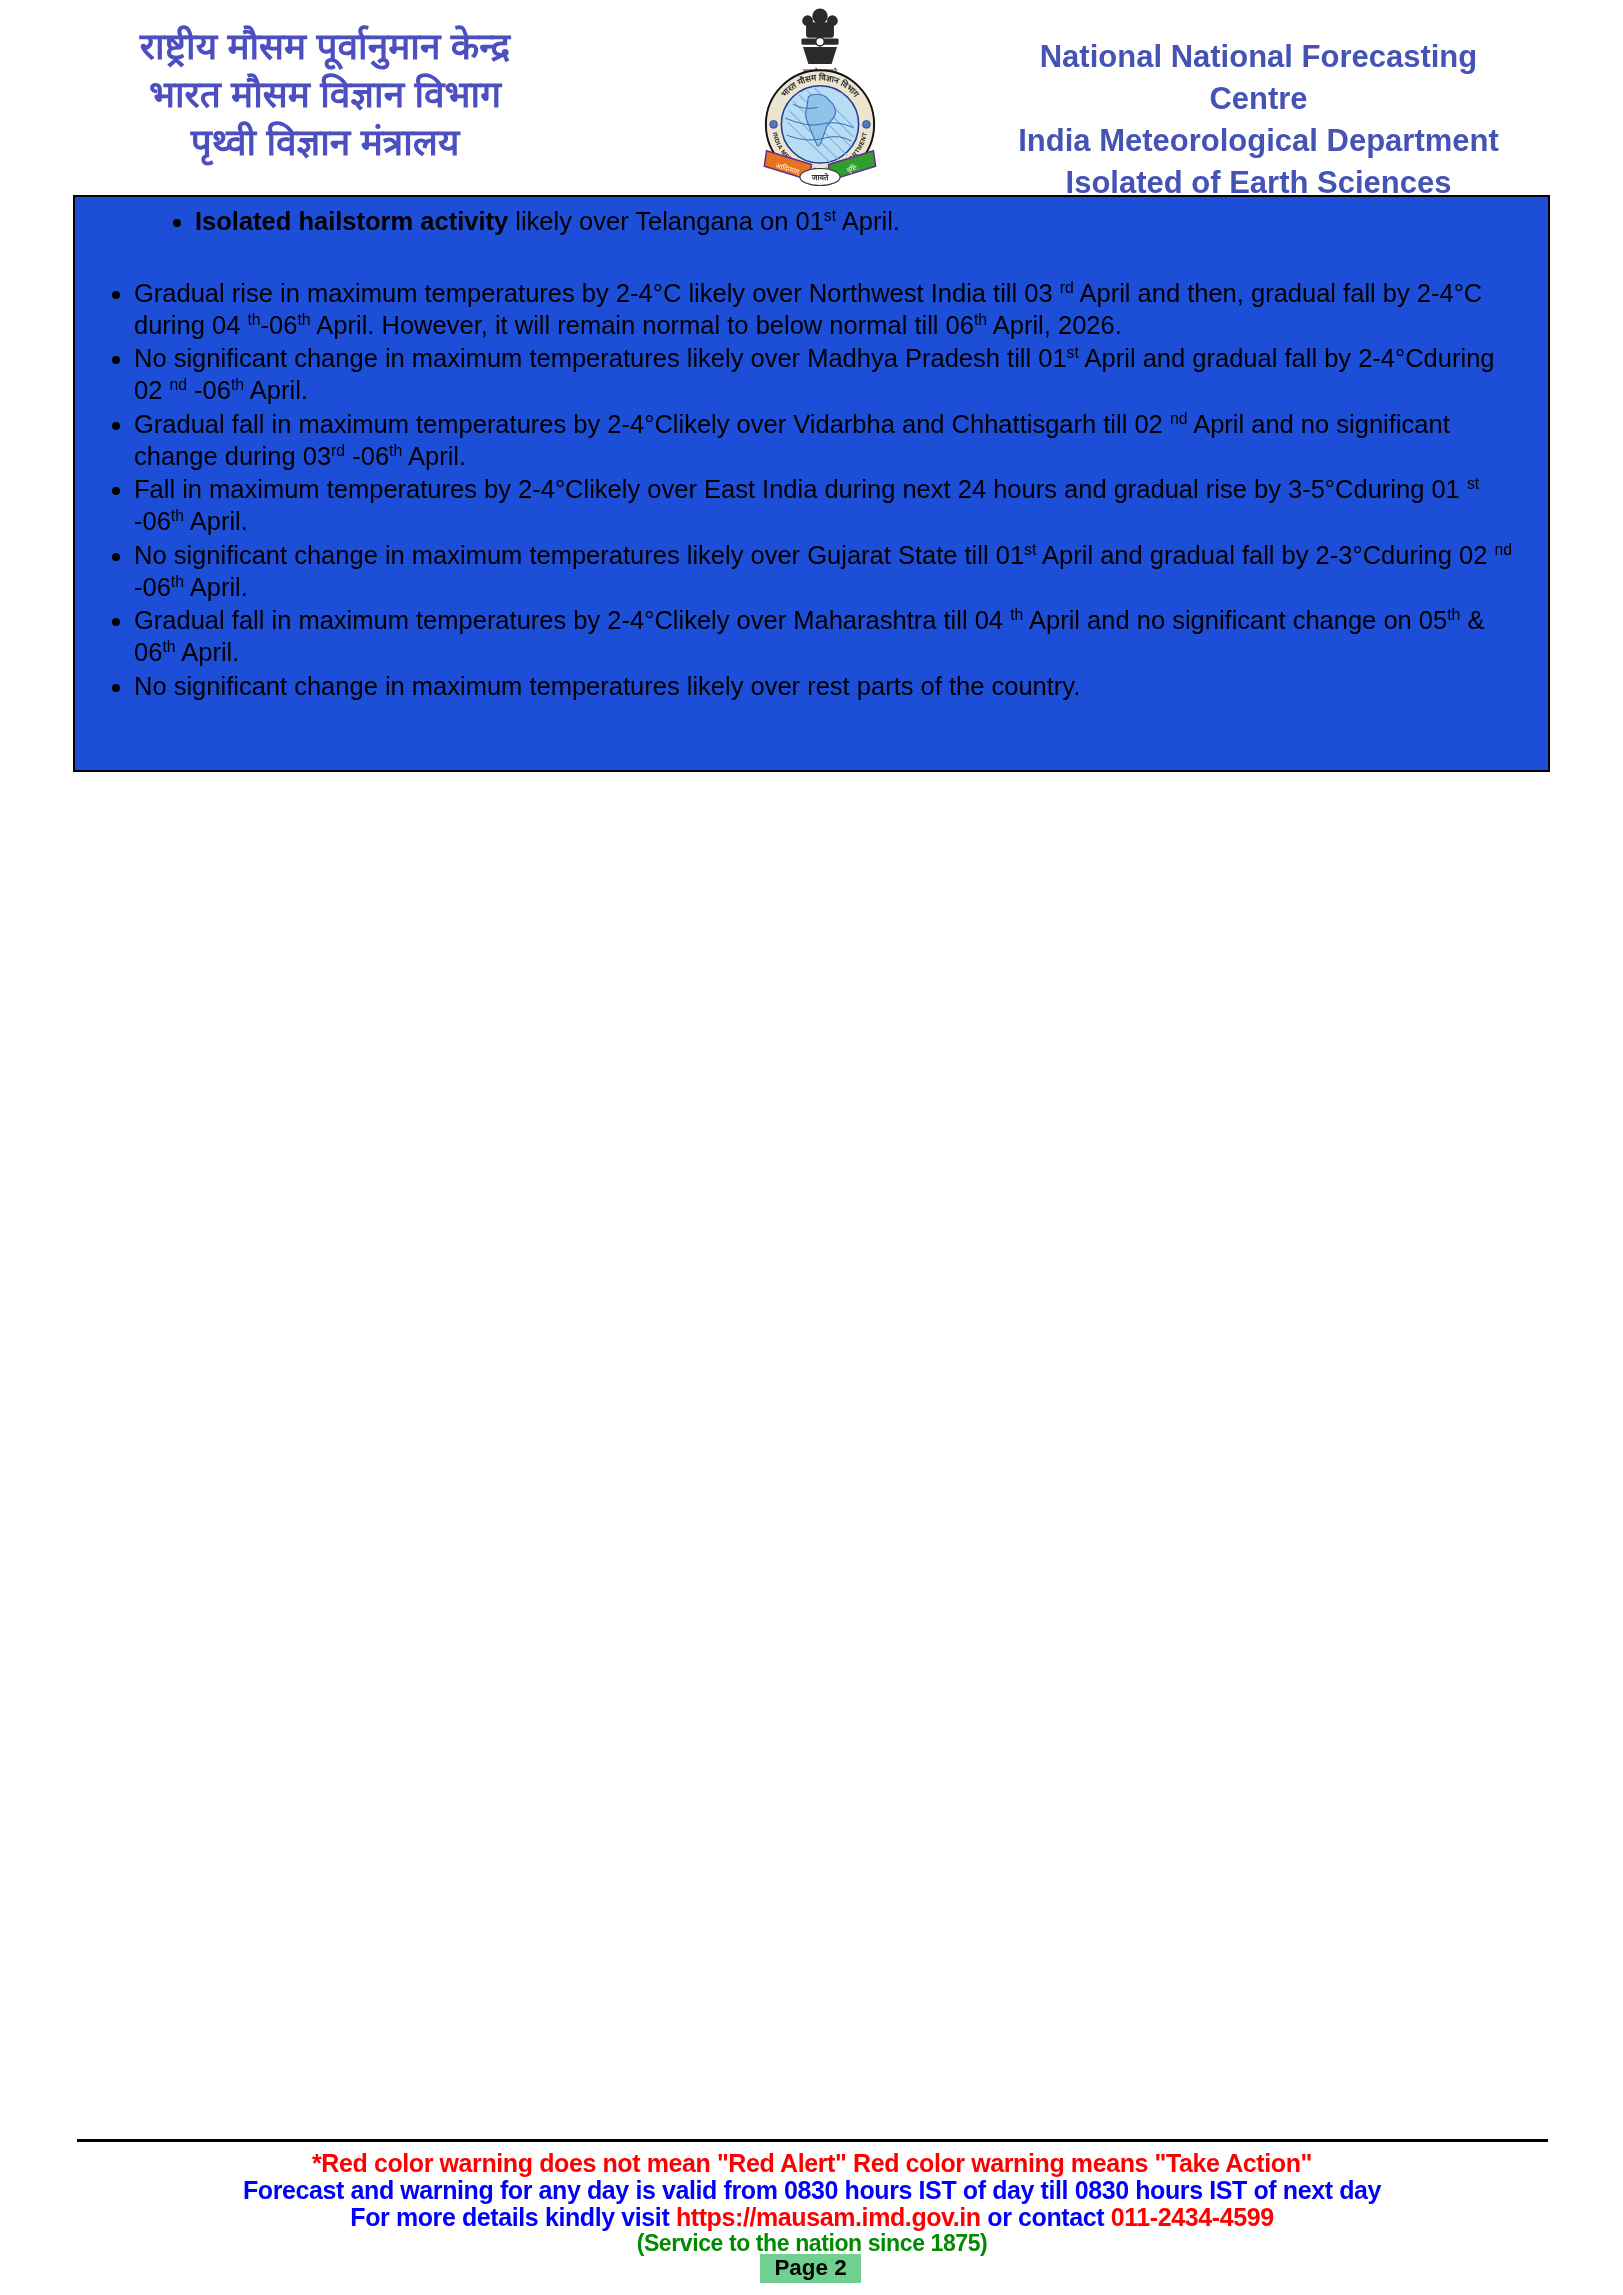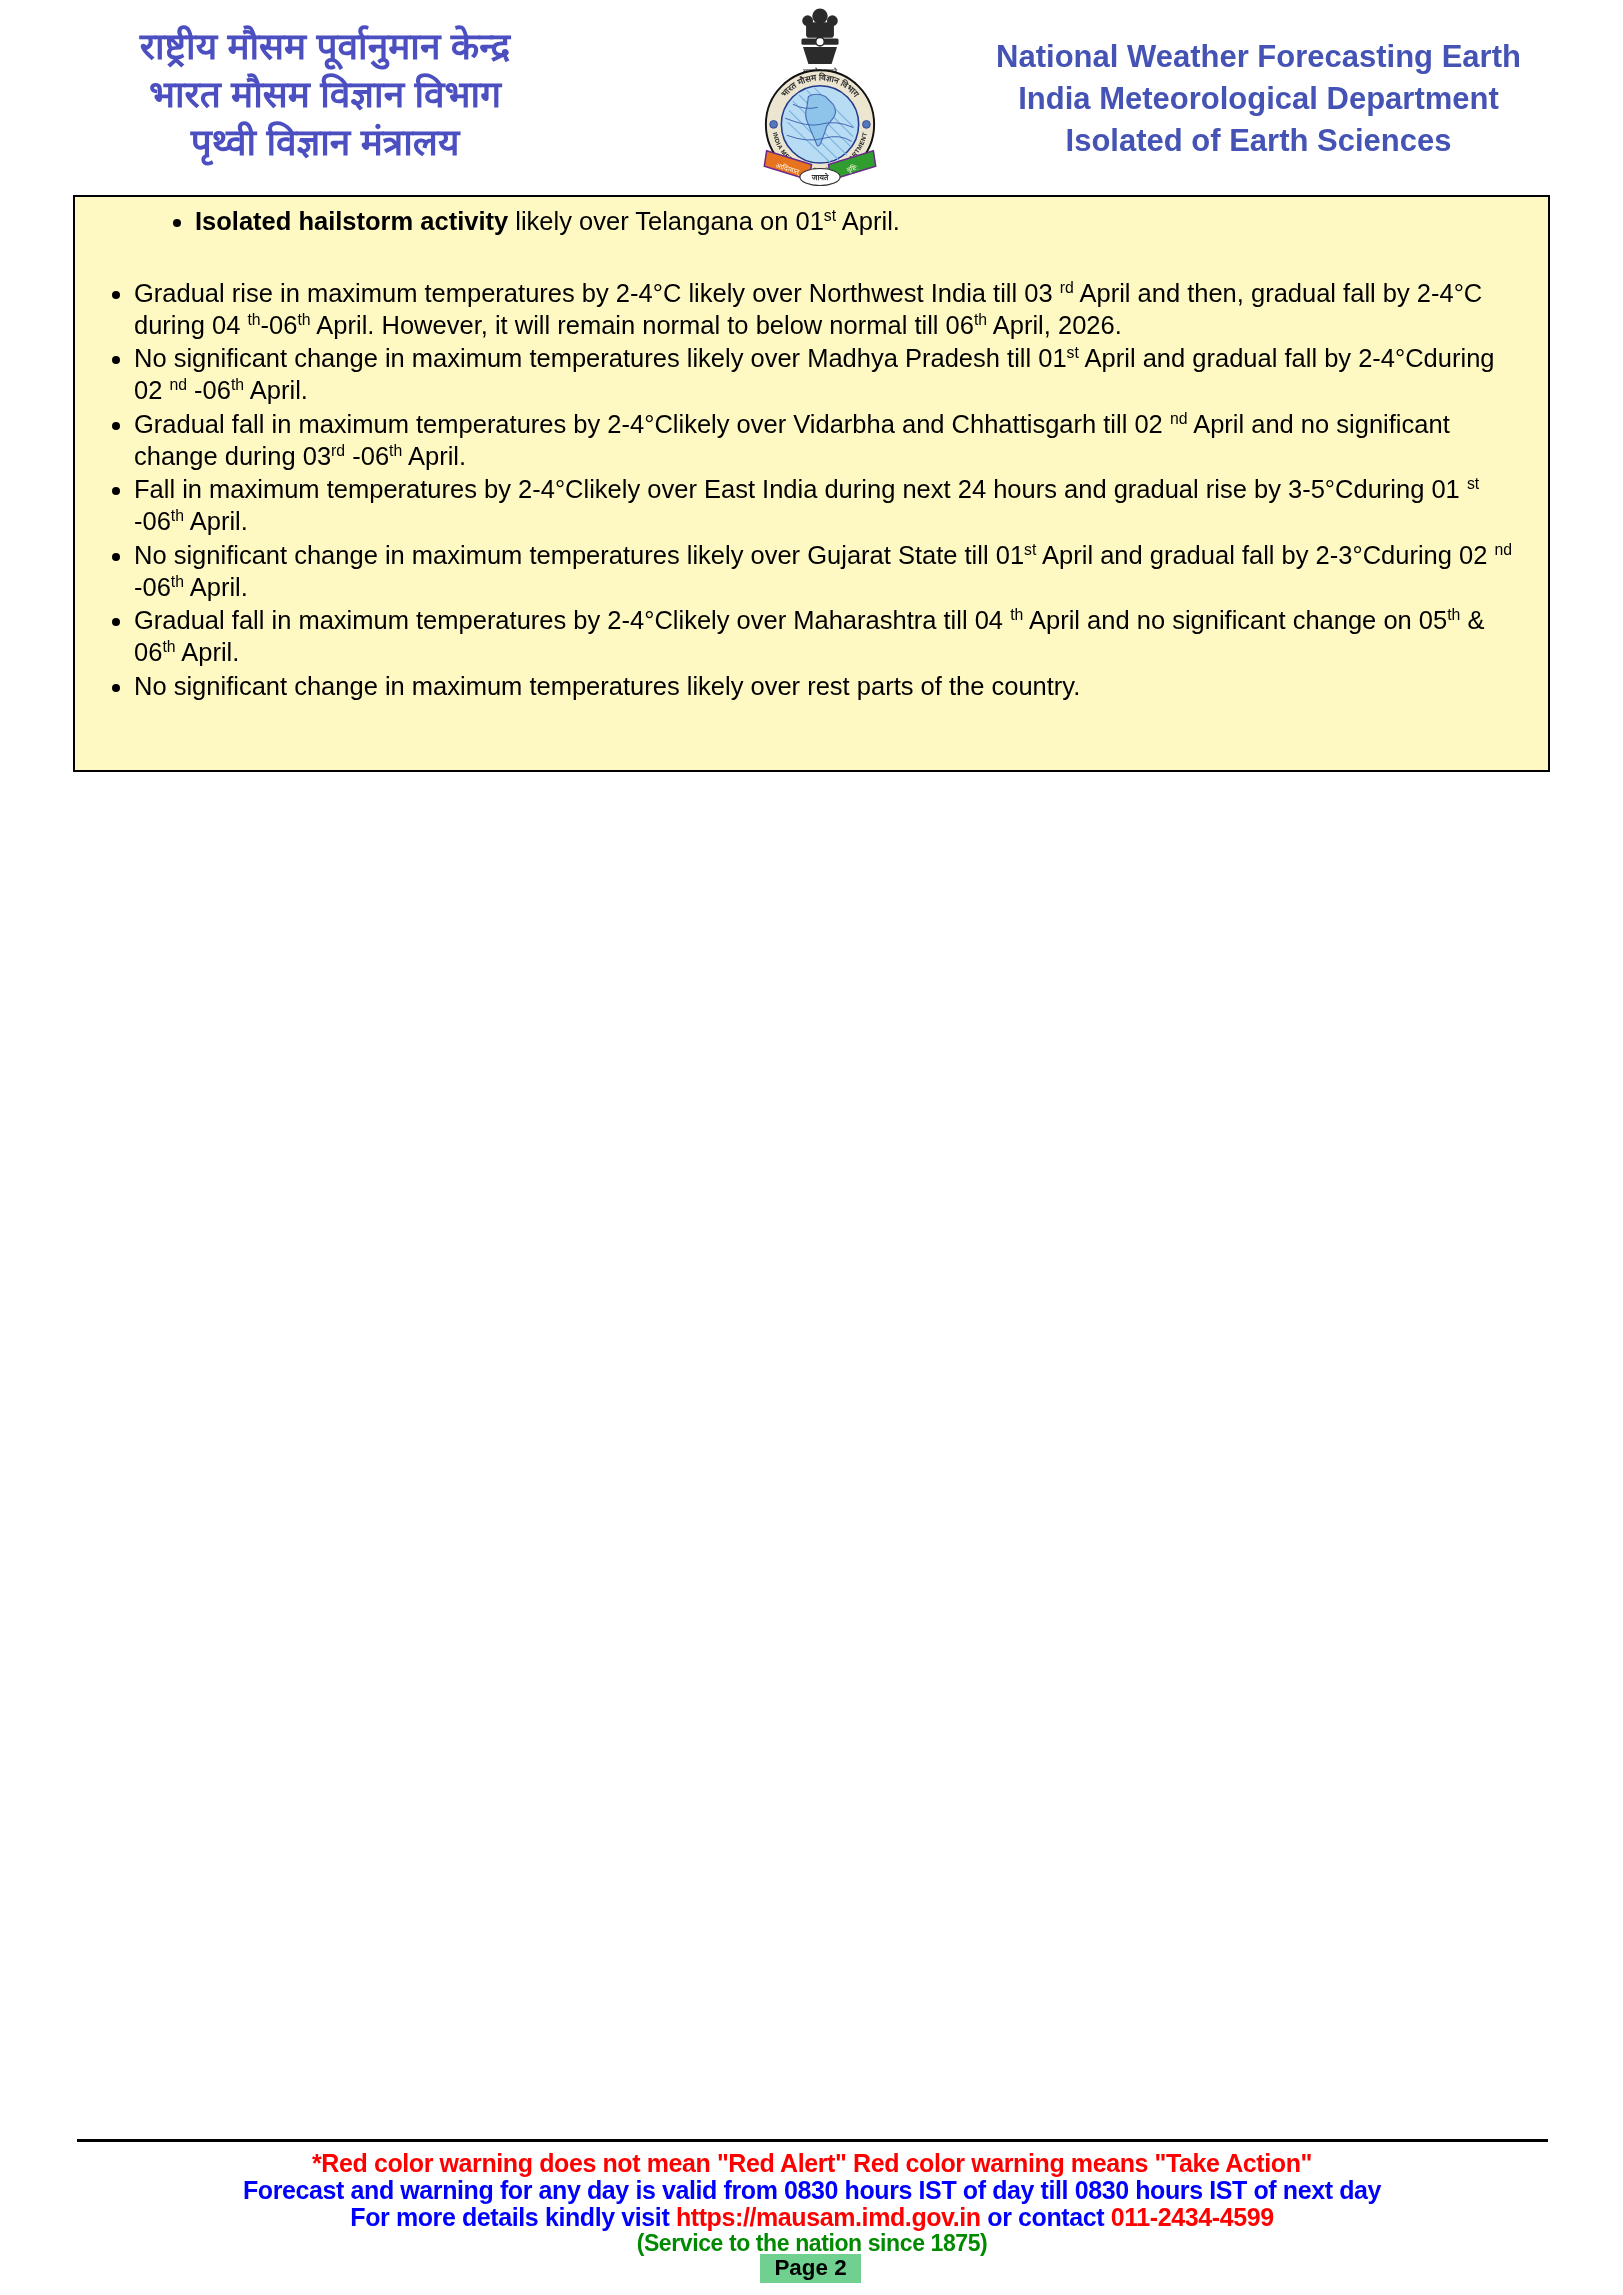--- a/index.html
+++ b/index.html
@@ -25,21 +25,21 @@
     text-align:center;
     font-weight:bold; font-size:31px; line-height:42px;
     color:#4453B4;
   }
   .logo-wrap { position:absolute; left:762px; top:1.5px; width:116px; height:186px; }
 
   
   .content-box {
     position:absolute; left:73px; top:195px; width:1477px; height:577px;
     border:2.3px solid #000;
-    background:#fef9c3;
+    background:#1d4ed8;
     font-size:25.5px; line-height:32px;
     padding-top:7.7px;
   }
   .content-box sup { font-size:62%; line-height:0; vertical-align:super; }
   ul.doc-list { list-style:disc; margin:11px; padding-left:48px; padding-right:21.6px; }
   ul.doc-list li { margin:0 0 1.5px 0; }
   ul.top-list { list-style:disc; margin:0; padding-left:120px; padding-right:21.6px; }
   .section-heading {
     font-weight:bold; font-size:26px;
     margin:39px 0 0 31px;
@@ -122,21 +122,21 @@
       <path d="M6 192 L64 210 L61 230 L3 212 Z" fill="#E8731E" stroke="#6A2A8A" stroke-width="2"></path>
       <path d="M144 192 L86 210 L89 230 L147 212 Z" fill="#2F9E2F" stroke="#6A2A8A" stroke-width="2"></path>
       <text x="32" y="218" font-size="9" fill="#FFF8E0" transform="rotate(17 32 218)" text-anchor="middle">आदित्यात्</text>
       <text x="118" y="218" font-size="9" fill="#FFF8E0" transform="rotate(-17 118 218)" text-anchor="middle">वृष्टि:</text>
       <ellipse cx="75" cy="226" rx="26" ry="11" fill="#FFFFFF" stroke="#333333" stroke-width="1.5"></ellipse>
       <text x="75" y="230" font-size="10" font-weight="bold" fill="#333333" text-anchor="middle">जायते</text>
     </svg>
   </div>
 
   <div class="hdr-right">
-    <div>National Weather Forecasting Earth</div>
+    <div>National National Forecasting Centre</div>
     <div>India Meteorological Department</div>
     <div>Isolated of Earth Sciences</div>
   </div>
 
   <div class="content-box">
     <ul class="top-list">
       <li><b>Isolated hailstorm activity</b> likely over Telangana on  01<sup>st</sup> April.</li>
     </ul>
 
 

